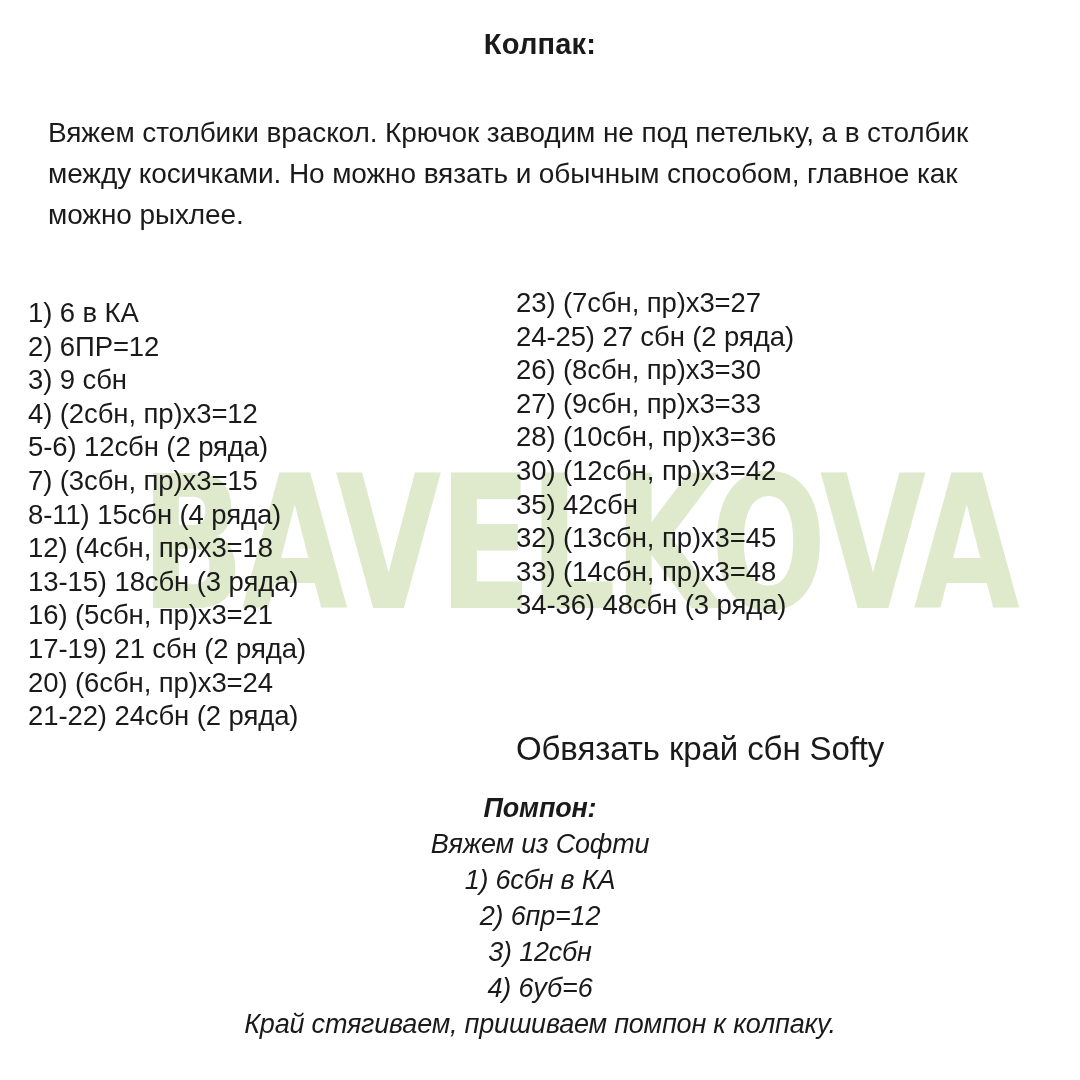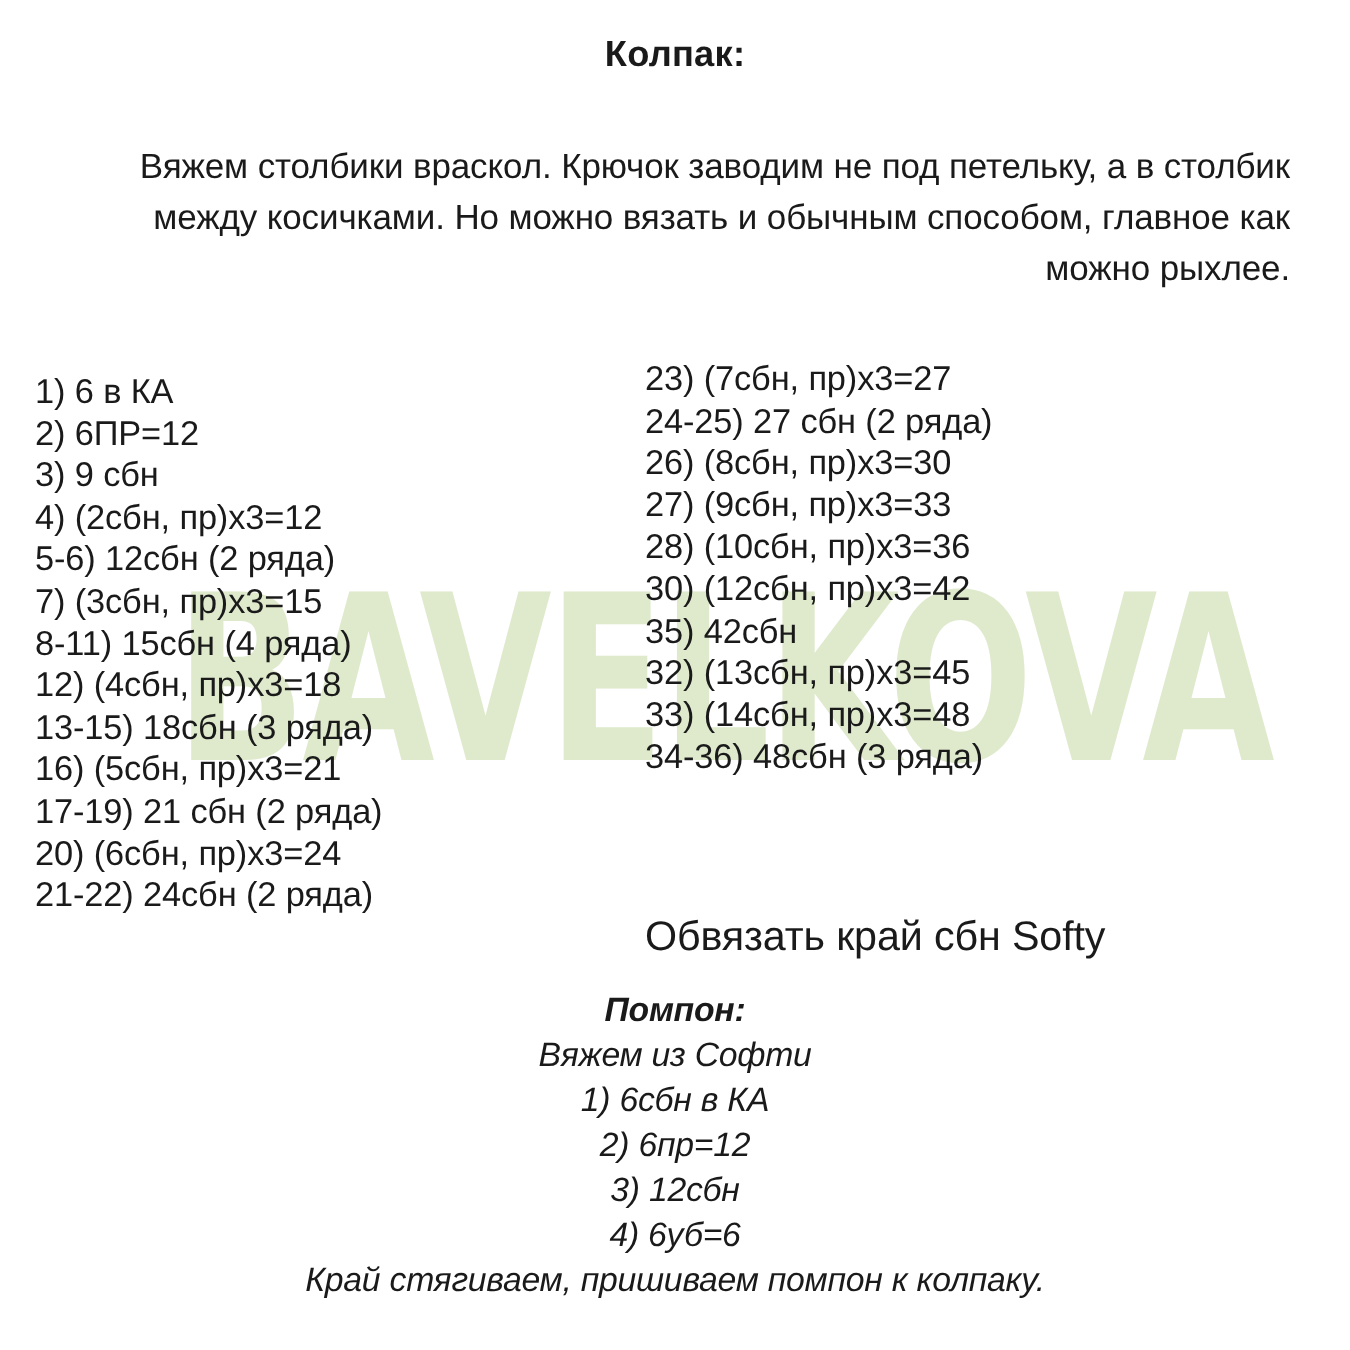--- a/index.html
+++ b/index.html
@@ -48,21 +48,21 @@
     text-align: center;
     font-size: 29px;
     font-weight: bold;
     letter-spacing: 0.2px;
   }
 
   #intro {
     left: 48px;
     top: 112px;
     width: 984px;
-    text-align: right;
+    text-align: left;
     font-size: 28px;
     line-height: 41px;
     letter-spacing: -0.1px;
   }
 
   #col-left {
     left: 28px;
     top: 296px;
     width: 470px;
   }

